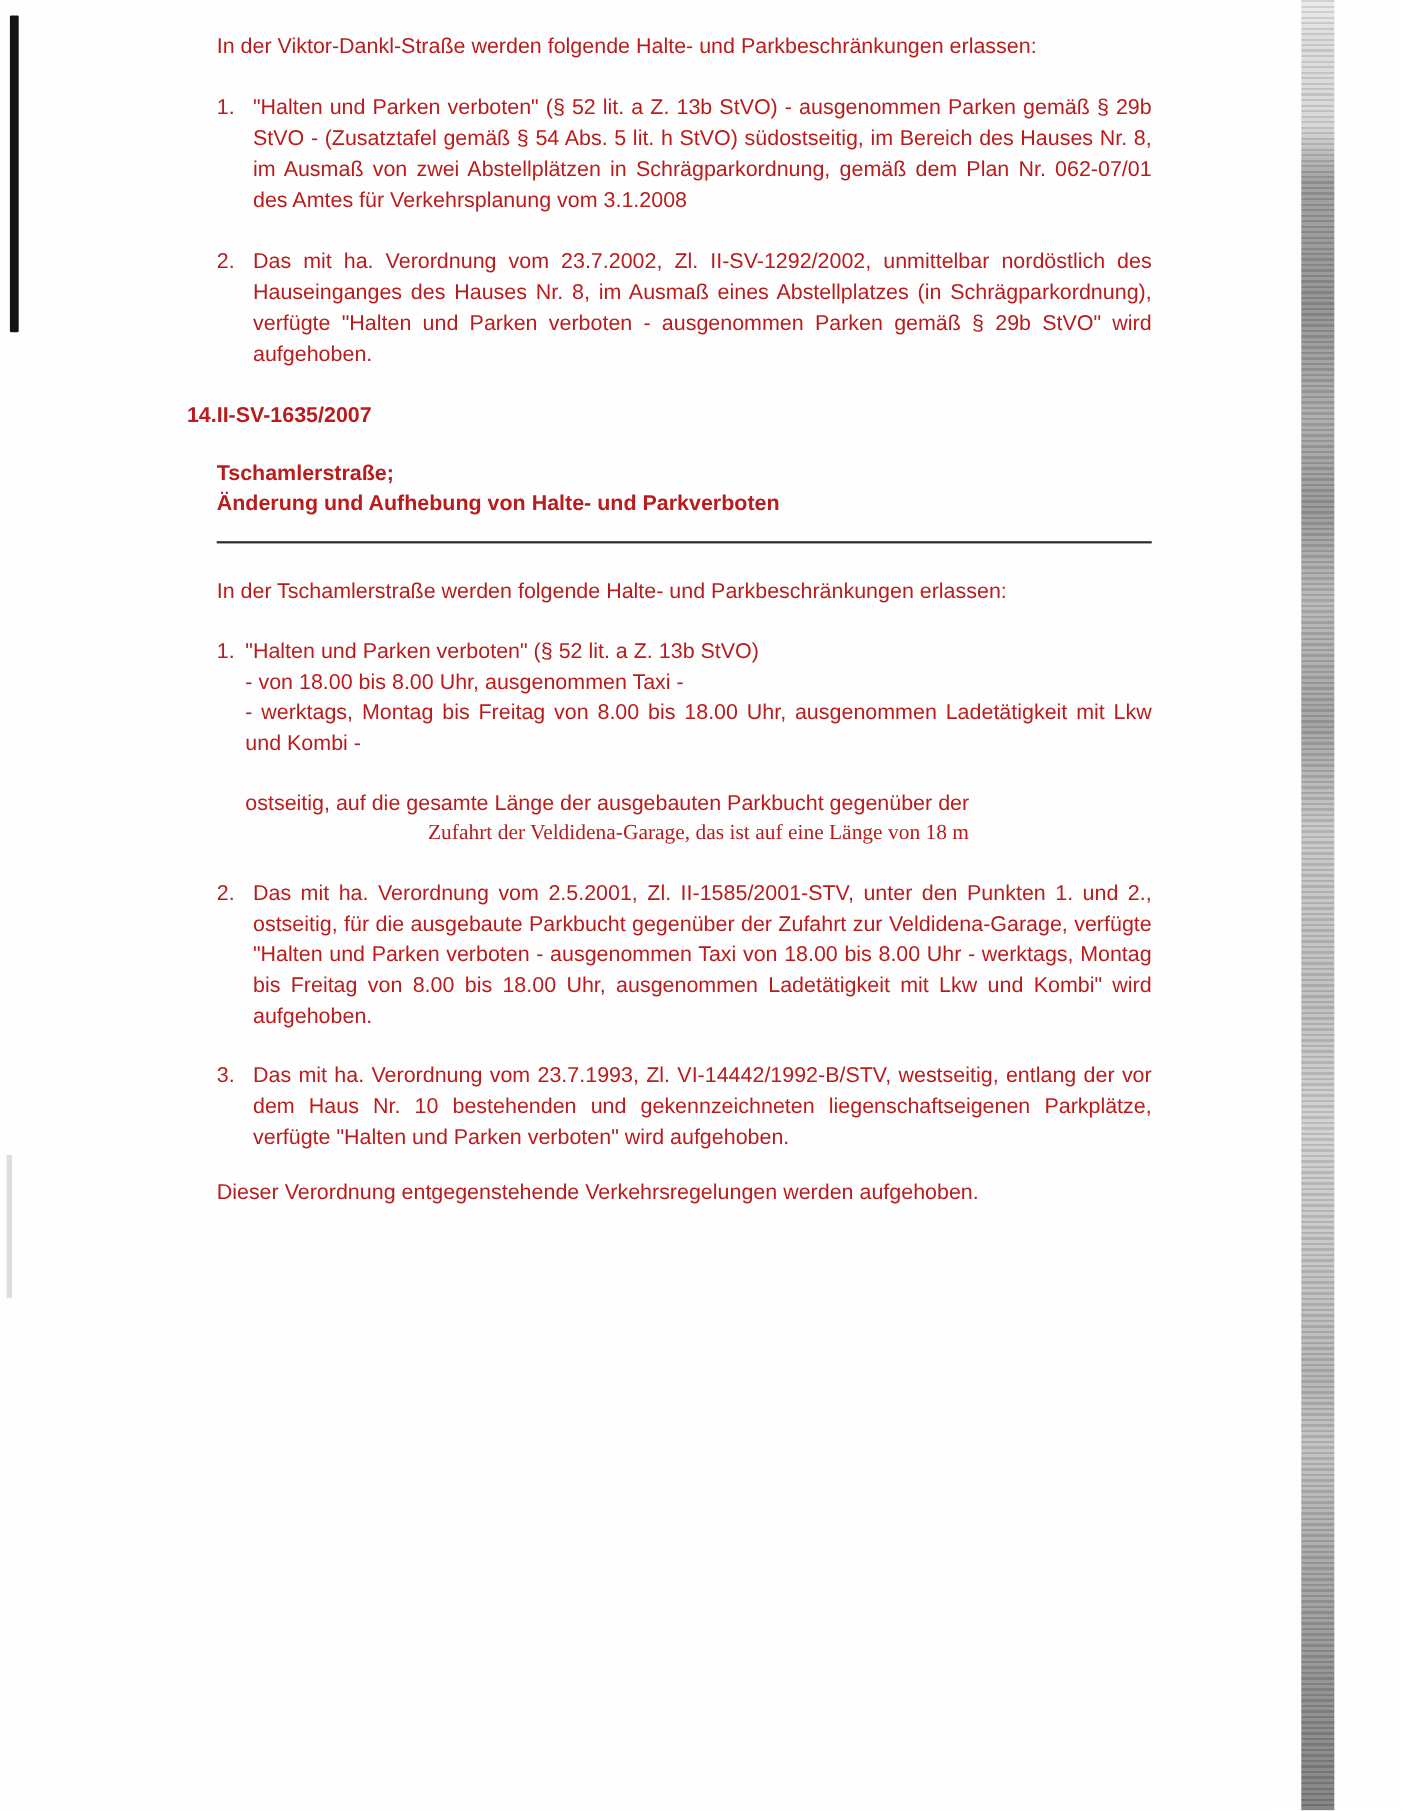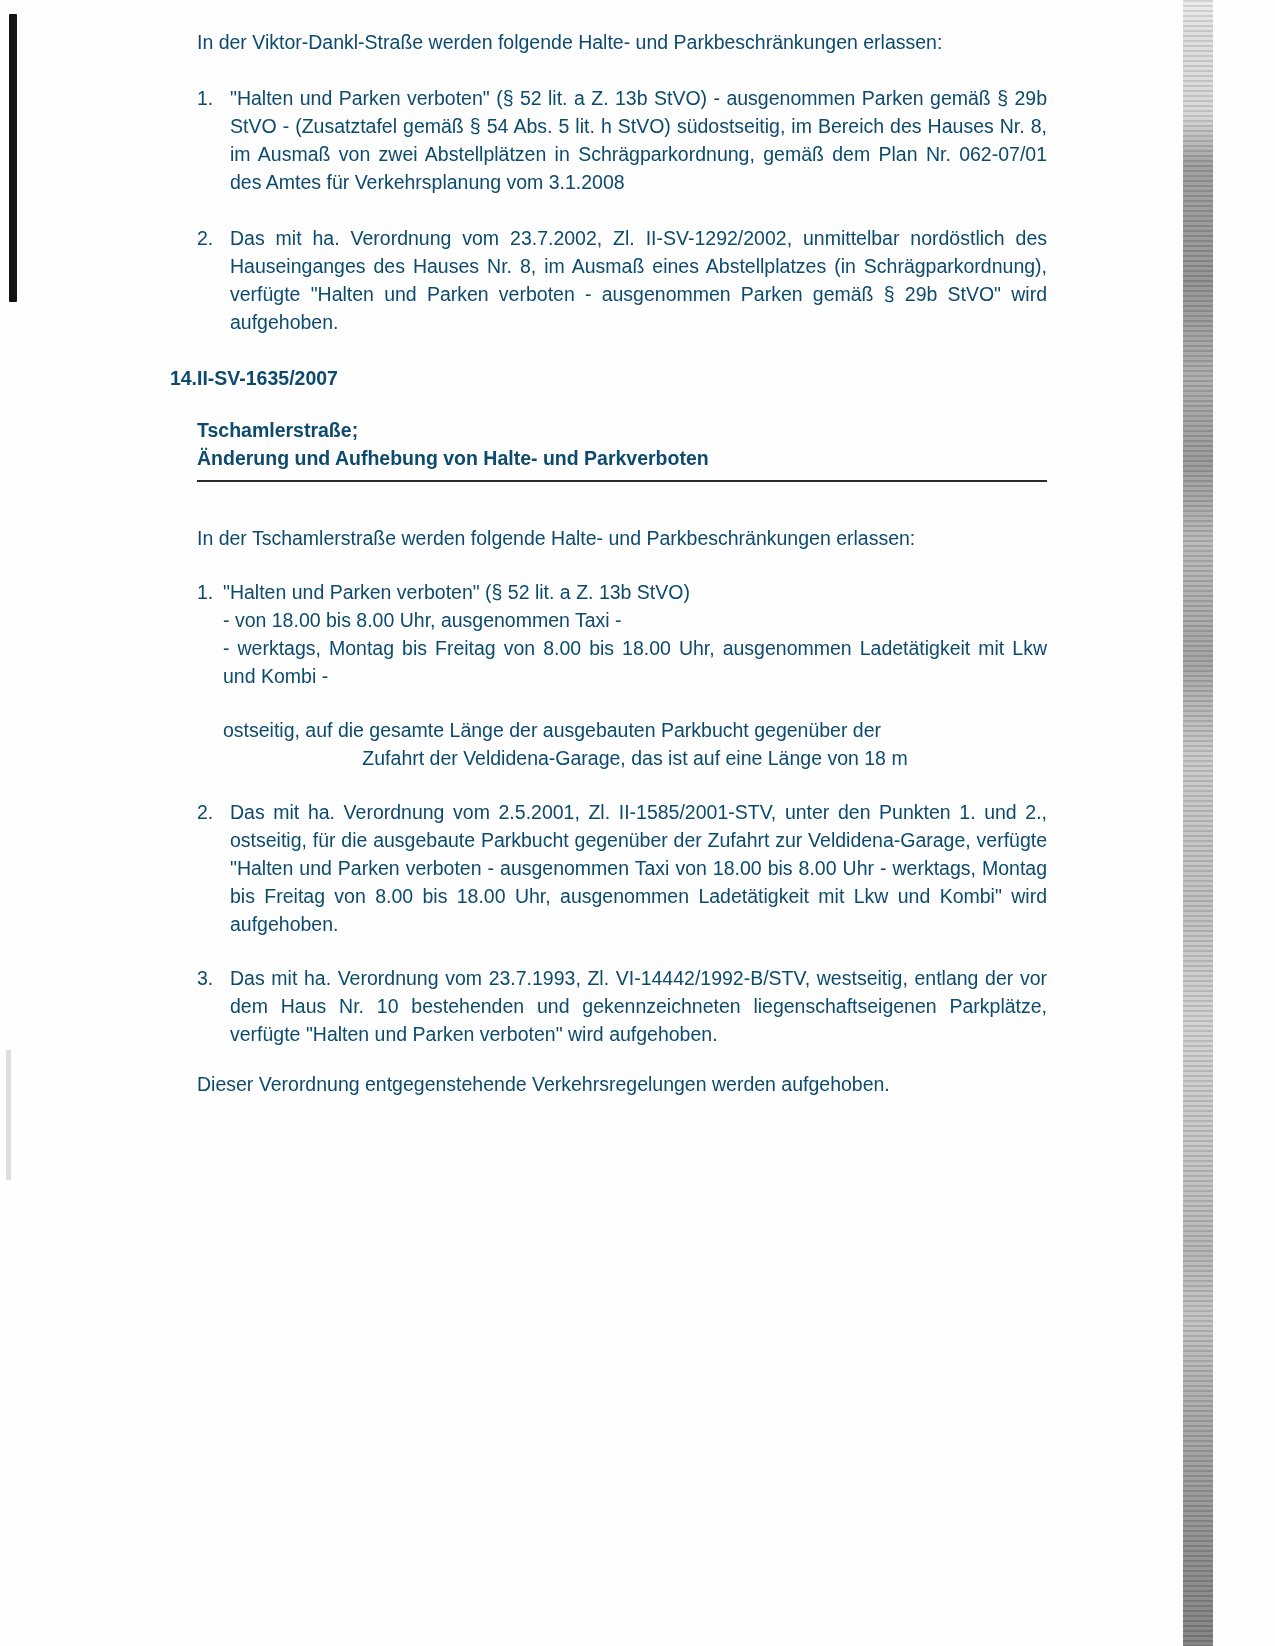--- a/index.html
+++ b/index.html
@@ -2,21 +2,21 @@
 <html lang="de"><head>
 <meta charset="utf-8">
 <style>
   * { margin:0; padding:0; box-sizing:border-box; }
   html,body { background:#ffffff; }
   .page {
     position:relative;
     width:1275px; height:1646px;
     background:#fefefe;
     font-family:"Liberation Sans", sans-serif;
-    color:#0c4a6e;
+    color:#b91c1c;
     overflow:hidden;
   }
 
   
   .artifact-left {
     position:absolute; left:9px; top:14px; width:8px; height:288px;
     background:#141414; border-radius:1px;
   }
   .artifact-left-faint {
     position:absolute; left:6px; top:1050px; width:5px; height:130px;
@@ -57,26 +57,26 @@
   .list-item.mb22 { margin-bottom:22px; }
 
   .section-ref { margin-top:24px; margin-bottom:24px; font-weight:bold; }
   .section-ref .sec-num {
     display:inline-block; width:57px; margin-left:-57px; text-align:right;
   }
 
   .heading {
     font-weight:bold;
     border-bottom:2px solid #2a2a2a;
-    padding-bottom:8px;
-    margin-bottom:42px;
+    padding-bottom:20px;
+    margin-bottom:30px;
   }
 
   .location-block { margin-left:26px; margin-bottom:26px; }
-  .location-block .centered { text-align:center; }
+  .location-block .centered { text-align:center;font-family:Liberation Serif, serif; }
 </style>
 </head>
 <body>
 
 <div class="page">
 
   <div class="artifact-left"></div>
   <div class="artifact-left-faint"></div>
   <div class="artifact-right"></div>
 

